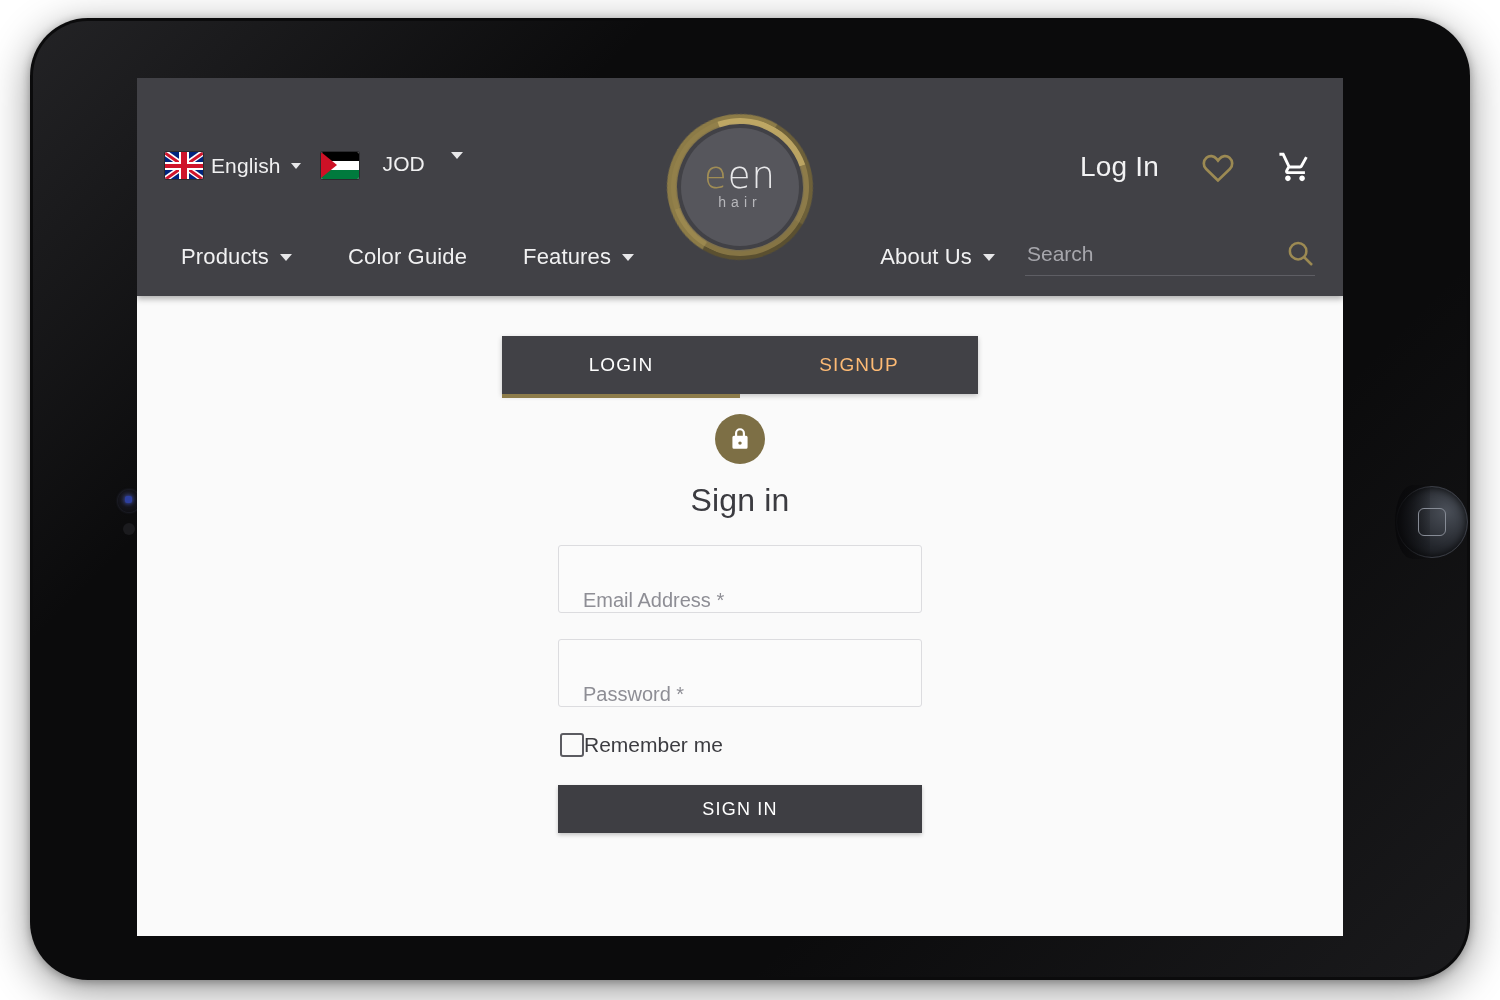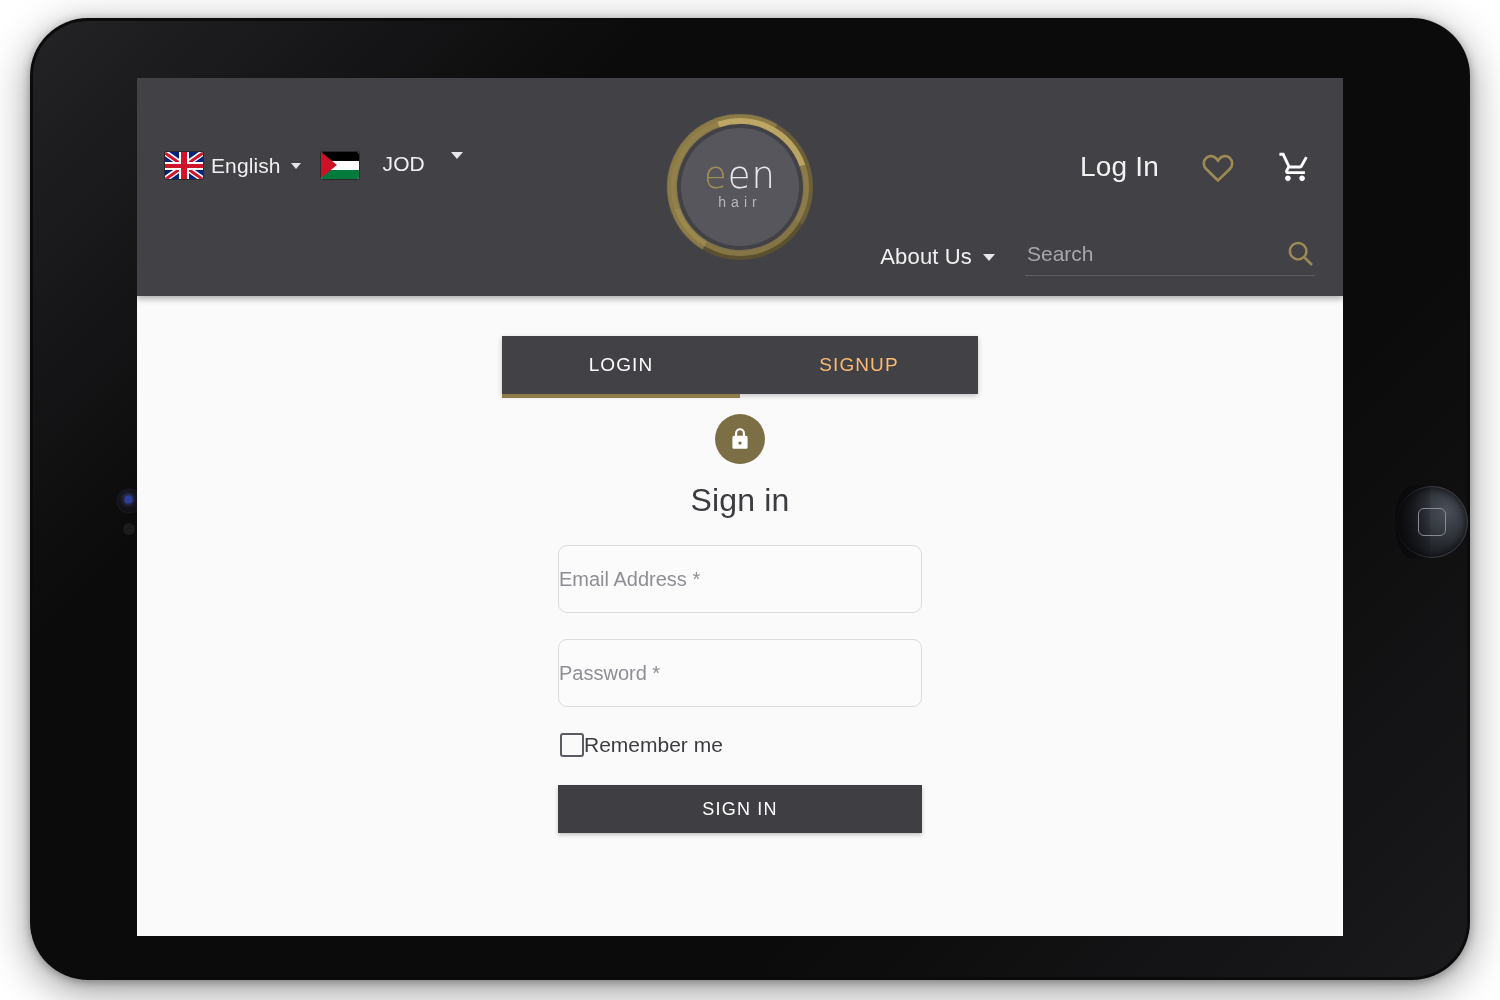--- a/index.html
+++ b/index.html
@@ -373,25 +373,25 @@
     color: #3b3b40;
     font-weight: 400;
     letter-spacing: 0.2px;
   }
 
   .field {
     width: 100%;
     margin-top: 26px;
     height: 68px;
     border: 1px solid #dcdcdf;
-    border-radius: 9px;
+    border-radius: 3px;
     background: #fbfbfb;
     display: flex;
-    align-items: center;
-    padding: 0 0;
+    align-items: flex-end;
+    padding: 0 24px;
   }
   .field input {
     width: 100%;
     border: none;
     outline: none;
     background: transparent;
     font-size: 20px;
     color: #3d3d42;
     font-family: "Liberation Sans", sans-serif;
   }
@@ -502,20 +502,33 @@
               <svg width="36" height="34" viewBox="0 0 24 24" fill="#ffffff">
                 <path d="M7 18c-1.1 0-2 .9-2 2s.9 2 2 2 2-.9 2-2-.9-2-2-2zm10 0c-1.1 0-2 .9-2 2s.9 2 2 2 2-.9 2-2-.9-2-2-2zM7.2 14.8l.03-.12.9-1.68h7.45c.75 0 1.41-.41 1.75-1.03l3.58-6.49-1.74-.96-3.59 6.48H8.53L4.27 2H1v2h2l3.6 7.59-1.35 2.44C4.52 15.37 5.48 17 7 17h12v-2H7.42c-.14 0-.25-.11-.22-.2z"></path>
               </svg>
             </span>
           </div>
 
         </div>
 
         <div class="navbar">
 
+          <nav class="nav-left">
+            <span class="nav-item">
+              <span>Products</span>
+              <span class="caret"></span>
+            </span>
+            <span class="nav-item">
+              <span>Color Guide</span>
+            </span>
+            <span class="nav-item">
+              <span>Features</span>
+              <span class="caret"></span>
+            </span>
+          </nav>
 
           <div class="nav-right">
             <span class="nav-item">
               <span>About Us</span>
               <span class="caret"></span>
             </span>
 
             <div class="search-wrap">
               <input class="search-field" type="text" placeholder="Search" style="">
               <button class="search-btn">

